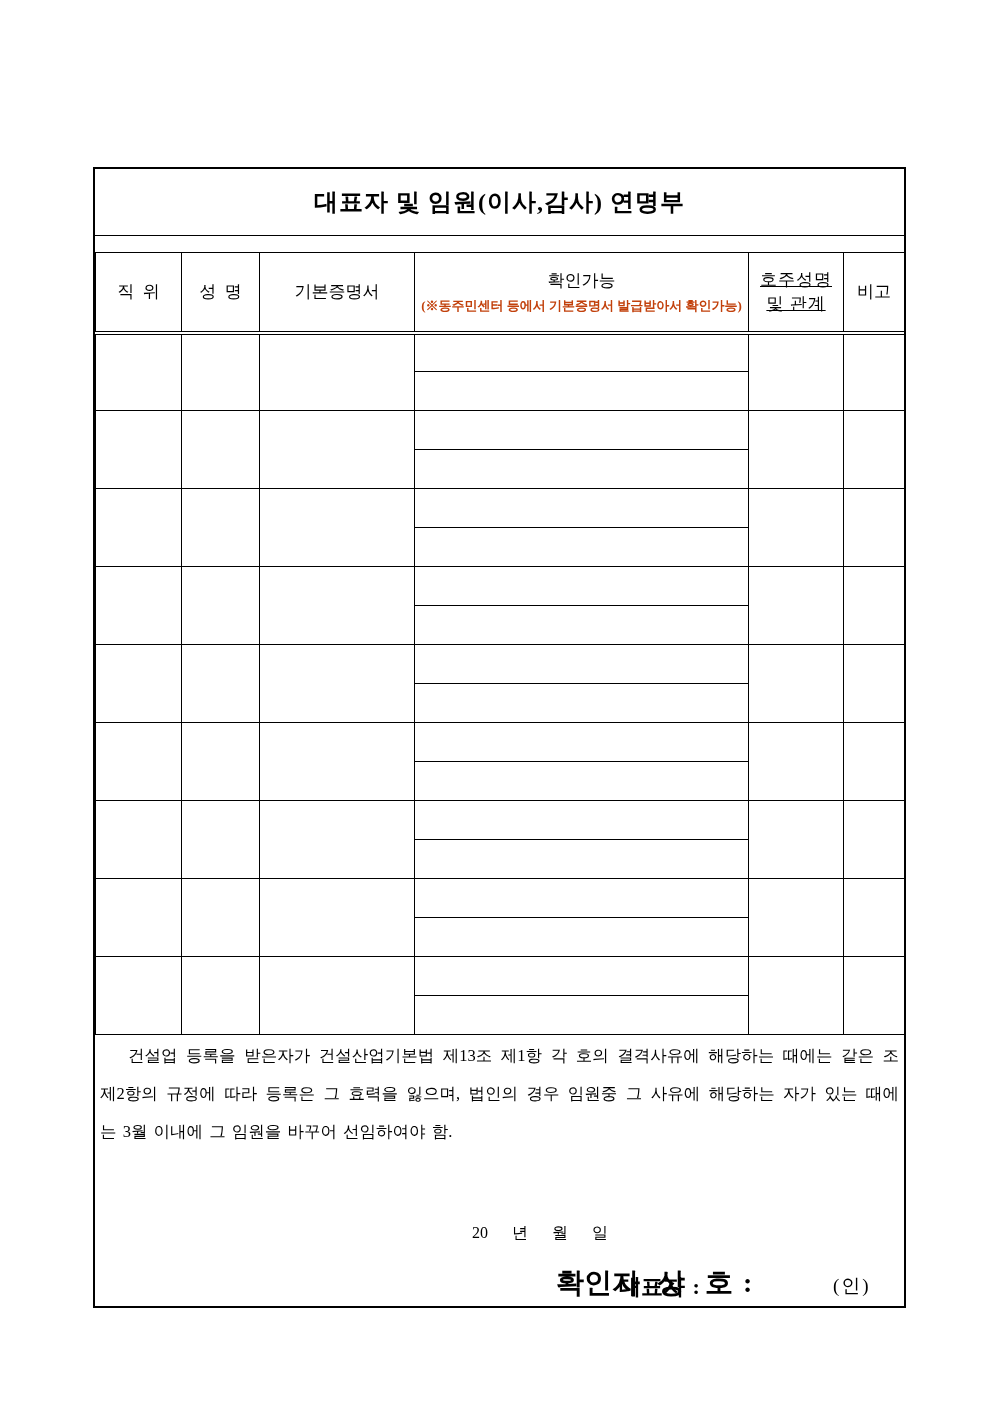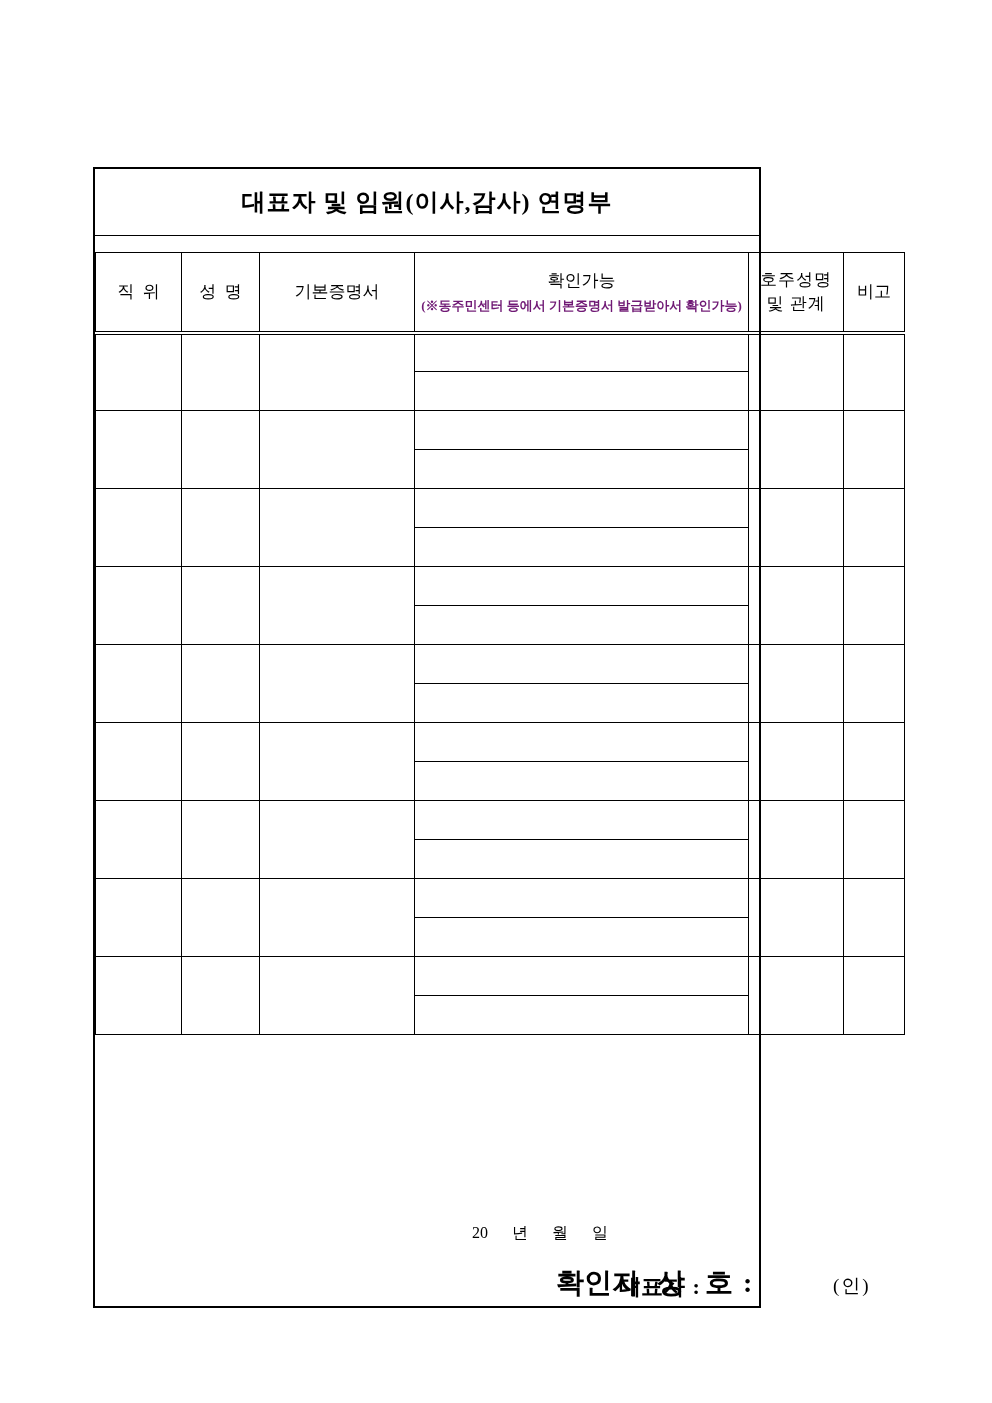--- a/index.html
+++ b/index.html
@@ -10,21 +10,21 @@
     color: #000000;
     position: relative;
     overflow: hidden;
   }
   .pre { white-space: pre; }
 
   
   .document {
     position: absolute;
     left: 93px; top: 167px;
-    width: 668px; height: 1141px;
+    width: 813px; height: 1141px;
     border: 2px solid #000;
     background: #fff;
   }
 
   
   .title-row {
     height: 67px;
     border-bottom: 1px solid #000;
     display: flex; align-items: center; justify-content: center;
     font-size: 24px; font-weight: bold;
@@ -54,25 +54,25 @@
     font-size: 17px;
   }
   thead tr { height: 80px; }
   thead td { border-bottom: 4px double #000; }
 
   .hdr-reg-title { font-size: 17px; }
   .reg-note {
     margin-top: 5px;
     font-size: 13px;
     font-weight: bold;
-    color: #701a75;
+    color: #c2410c;
     letter-spacing: 0px;
     white-space: pre;
   }
-  .hdr-house div { line-height: 24px; letter-spacing: 1px; }
+  .hdr-house div { line-height: 24px; letter-spacing: 1px; text-decoration: underline; }
 
   tbody tr { height: 39px; }
 
   
   .notes {
     position: absolute;
     left: 0; top: 868px;
     width: 100%;
     padding: 0 5px;
     font-size: 16.5px;
@@ -249,20 +249,25 @@
           <td></td>
           <td rowspan="2"></td>
           <td rowspan="2"></td>
         </tr>
         <tr>
           <td></td>
         </tr>
       </tbody>
   </table>
 
+  <div class="notes">
+    <div class="note-line indent justify-full">건설업 등록을 받은자가 건설산업기본법 제13조 제1항 각 호의 결격사유에 해당하는 때에는 같은 조</div>
+    <div class="note-line justify-full">제2항의 규정에 따라 등록은 그 효력을 잃으며, 법인의 경우 임원중 그 사유에 해당하는 자가 있는 때에</div>
+    <div class="note-line">는 3월 이내에 그 임원을 바꾸어 선임하여야 함.</div>
+  </div>
 
   <div class="date-line">20  년  월  일</div>
 
   <div class="sig-row1">
     <span>확인자</span><span class="company">상  호 :</span>
   </div>
 
   <div class="sig-row2">대표자 :</div>
 
   <div class="seal">(인)</div>

